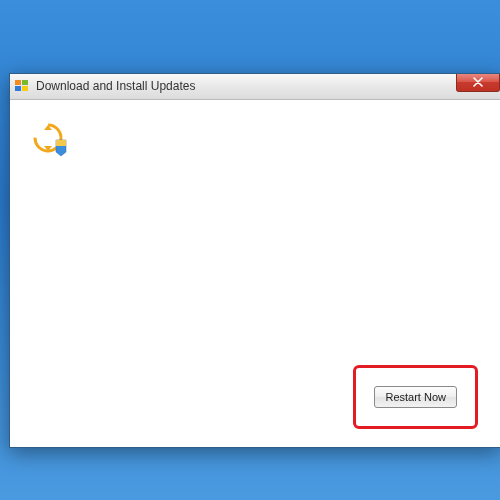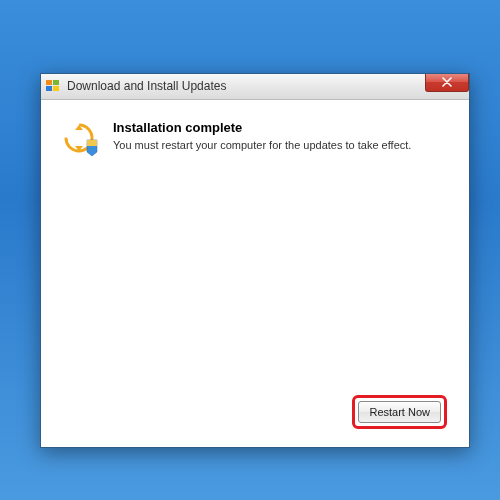--- a/index.html
+++ b/index.html
@@ -12,21 +12,21 @@
       height: 500px;
       background: linear-gradient(180deg, #3a8edb 0%, #2a7acc 40%, #4a9ae0 100%);
       font-family: "Segoe UI", Tahoma, sans-serif;
       font-size: 11px;
       display: flex;
       align-items: center;
       justify-content: center;
       overflow: hidden;
     }
     .window {
-      width: 430px;
+      width: 492px;
       height: 375px;
       background: #fff;
       border: 1px solid #2e5d8a;
       box-shadow: 0 5px 20px rgba(0,0,0,0.4);
       display: flex;
       flex-direction: column;
       position: relative;
       top: 10px;
       left: 5px;
     }
@@ -116,21 +116,21 @@
       cursor: pointer;
       padding: 0 10px;
     }
     .highlight-box {
       border: 3px solid #e31b23;
       border-radius: 6px;
       padding: 2px;
       display: inline-flex;
     }
     .highlight-box .btn {
-      margin: 1px;
+      margin: 16px;
     }
   </style>
 </head>
 <body>
 
 <div class="window">
   <div class="titlebar">
     <span class="titlebar-icon">
       <svg viewBox="0 0 16 16">
         <rect x="1" y="2" width="6" height="5" fill="#f28c1e"></rect>
@@ -150,24 +150,20 @@
     <div class="content-top">
       <span class="update-icon">
         <svg viewBox="0 0 36 36">
           <circle cx="16" cy="16" r="13" fill="none" stroke="#f2a81d" stroke-width="3" stroke-dasharray="50 20" transform="rotate(-40 16 16)"></circle>
           <path d="M16 3 L20 8 L12 8 Z" fill="#f2a81d"></path>
           <path d="M16 29 L12 24 L20 24 Z" fill="#f2a81d"></path>
           <path d="M24 18 L34 18 L34 30 L29 34 L24 30 Z" fill="#3a8edb" stroke="#2a6aa8" stroke-width="0.5"></path>
           <path d="M24 18 L34 18 L34 24 L24 24 Z" fill="#f2c94c"></path>
         </svg>
       </span>
-      <div class="message-block">
-        <div class="heading">Installation complete</div>
-        <div class="subtext">You must restart your computer for the updates to take effect.</div>
-      </div>
     </div>
     <div class="button-row">
       <span class="highlight-box">
         <button class="btn">Restart Now</button>
       </span>
     </div>
   </div>
 </div>
 
 </body></html>

